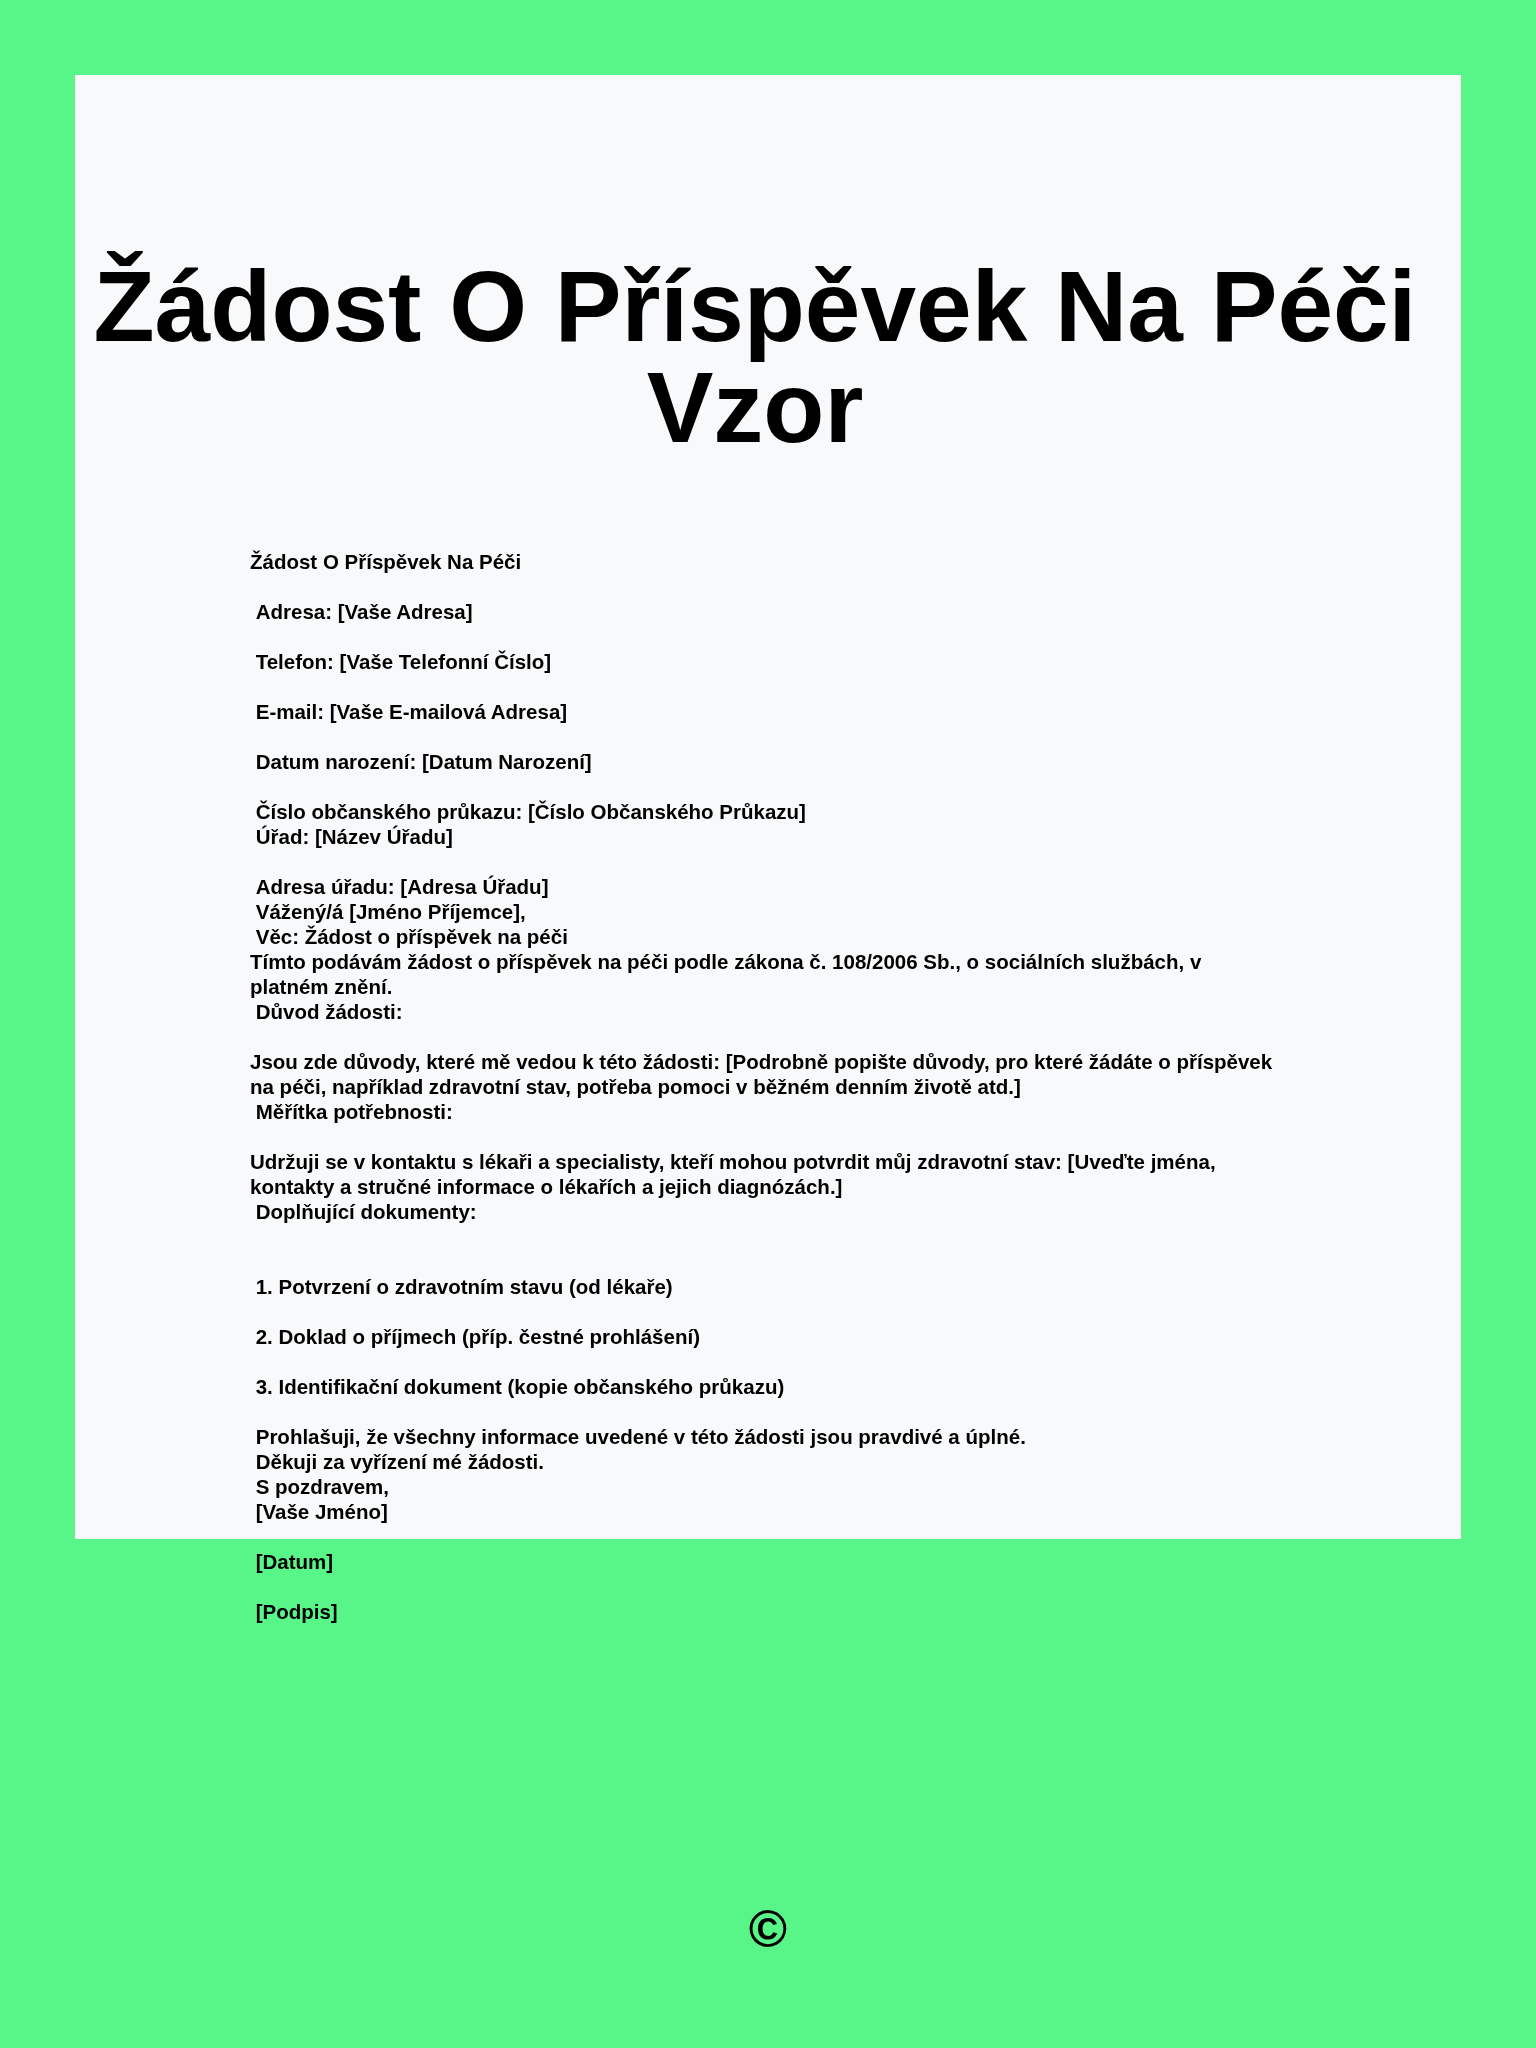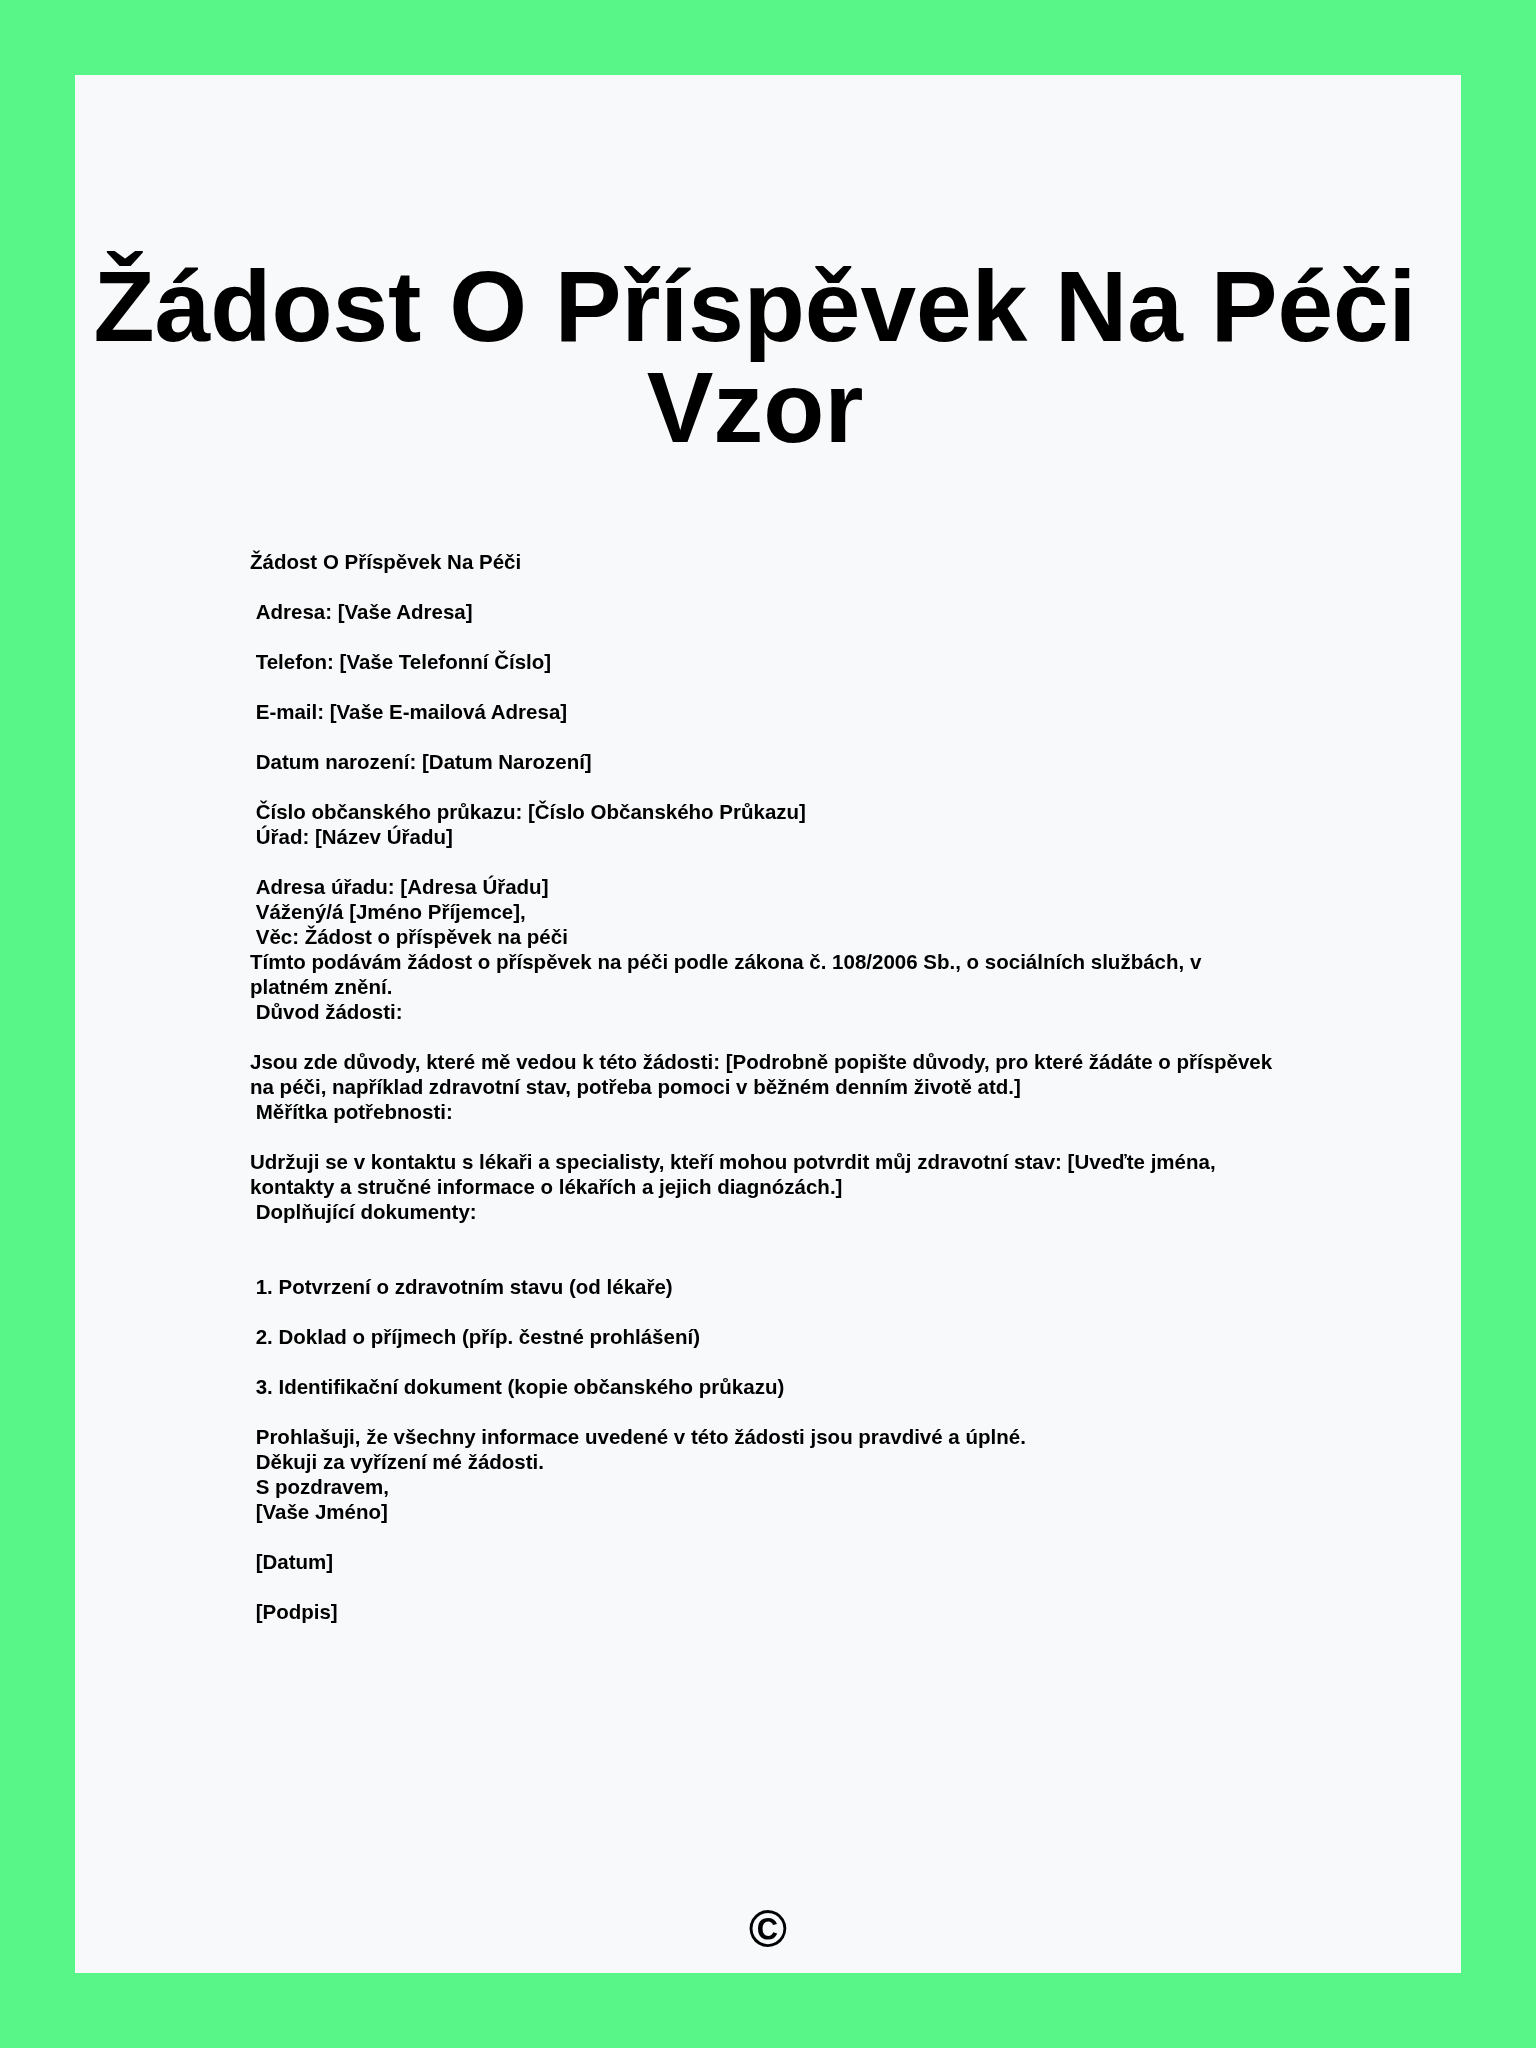--- a/index.html
+++ b/index.html
@@ -7,21 +7,21 @@
     width: 1536px; height: 2048px;
     background: #58f588;
     position: relative;
     overflow: hidden;
     font-family: "Liberation Sans", sans-serif;
     color: #000;
   }
   .page {
     position: absolute;
     left: 75px; top: 75px;
-    width: 1386px; height: 1898px;
+    width: 1386px; height: 1464px;
     background: #f8f9fa;
   }
   .title {
     position: absolute;
     left: 0; top: 181px;
     width: 1360px;
     margin: 0;
     text-align: center;
     font-family: "Liberation Sans", sans-serif;
     font-weight: bold;

